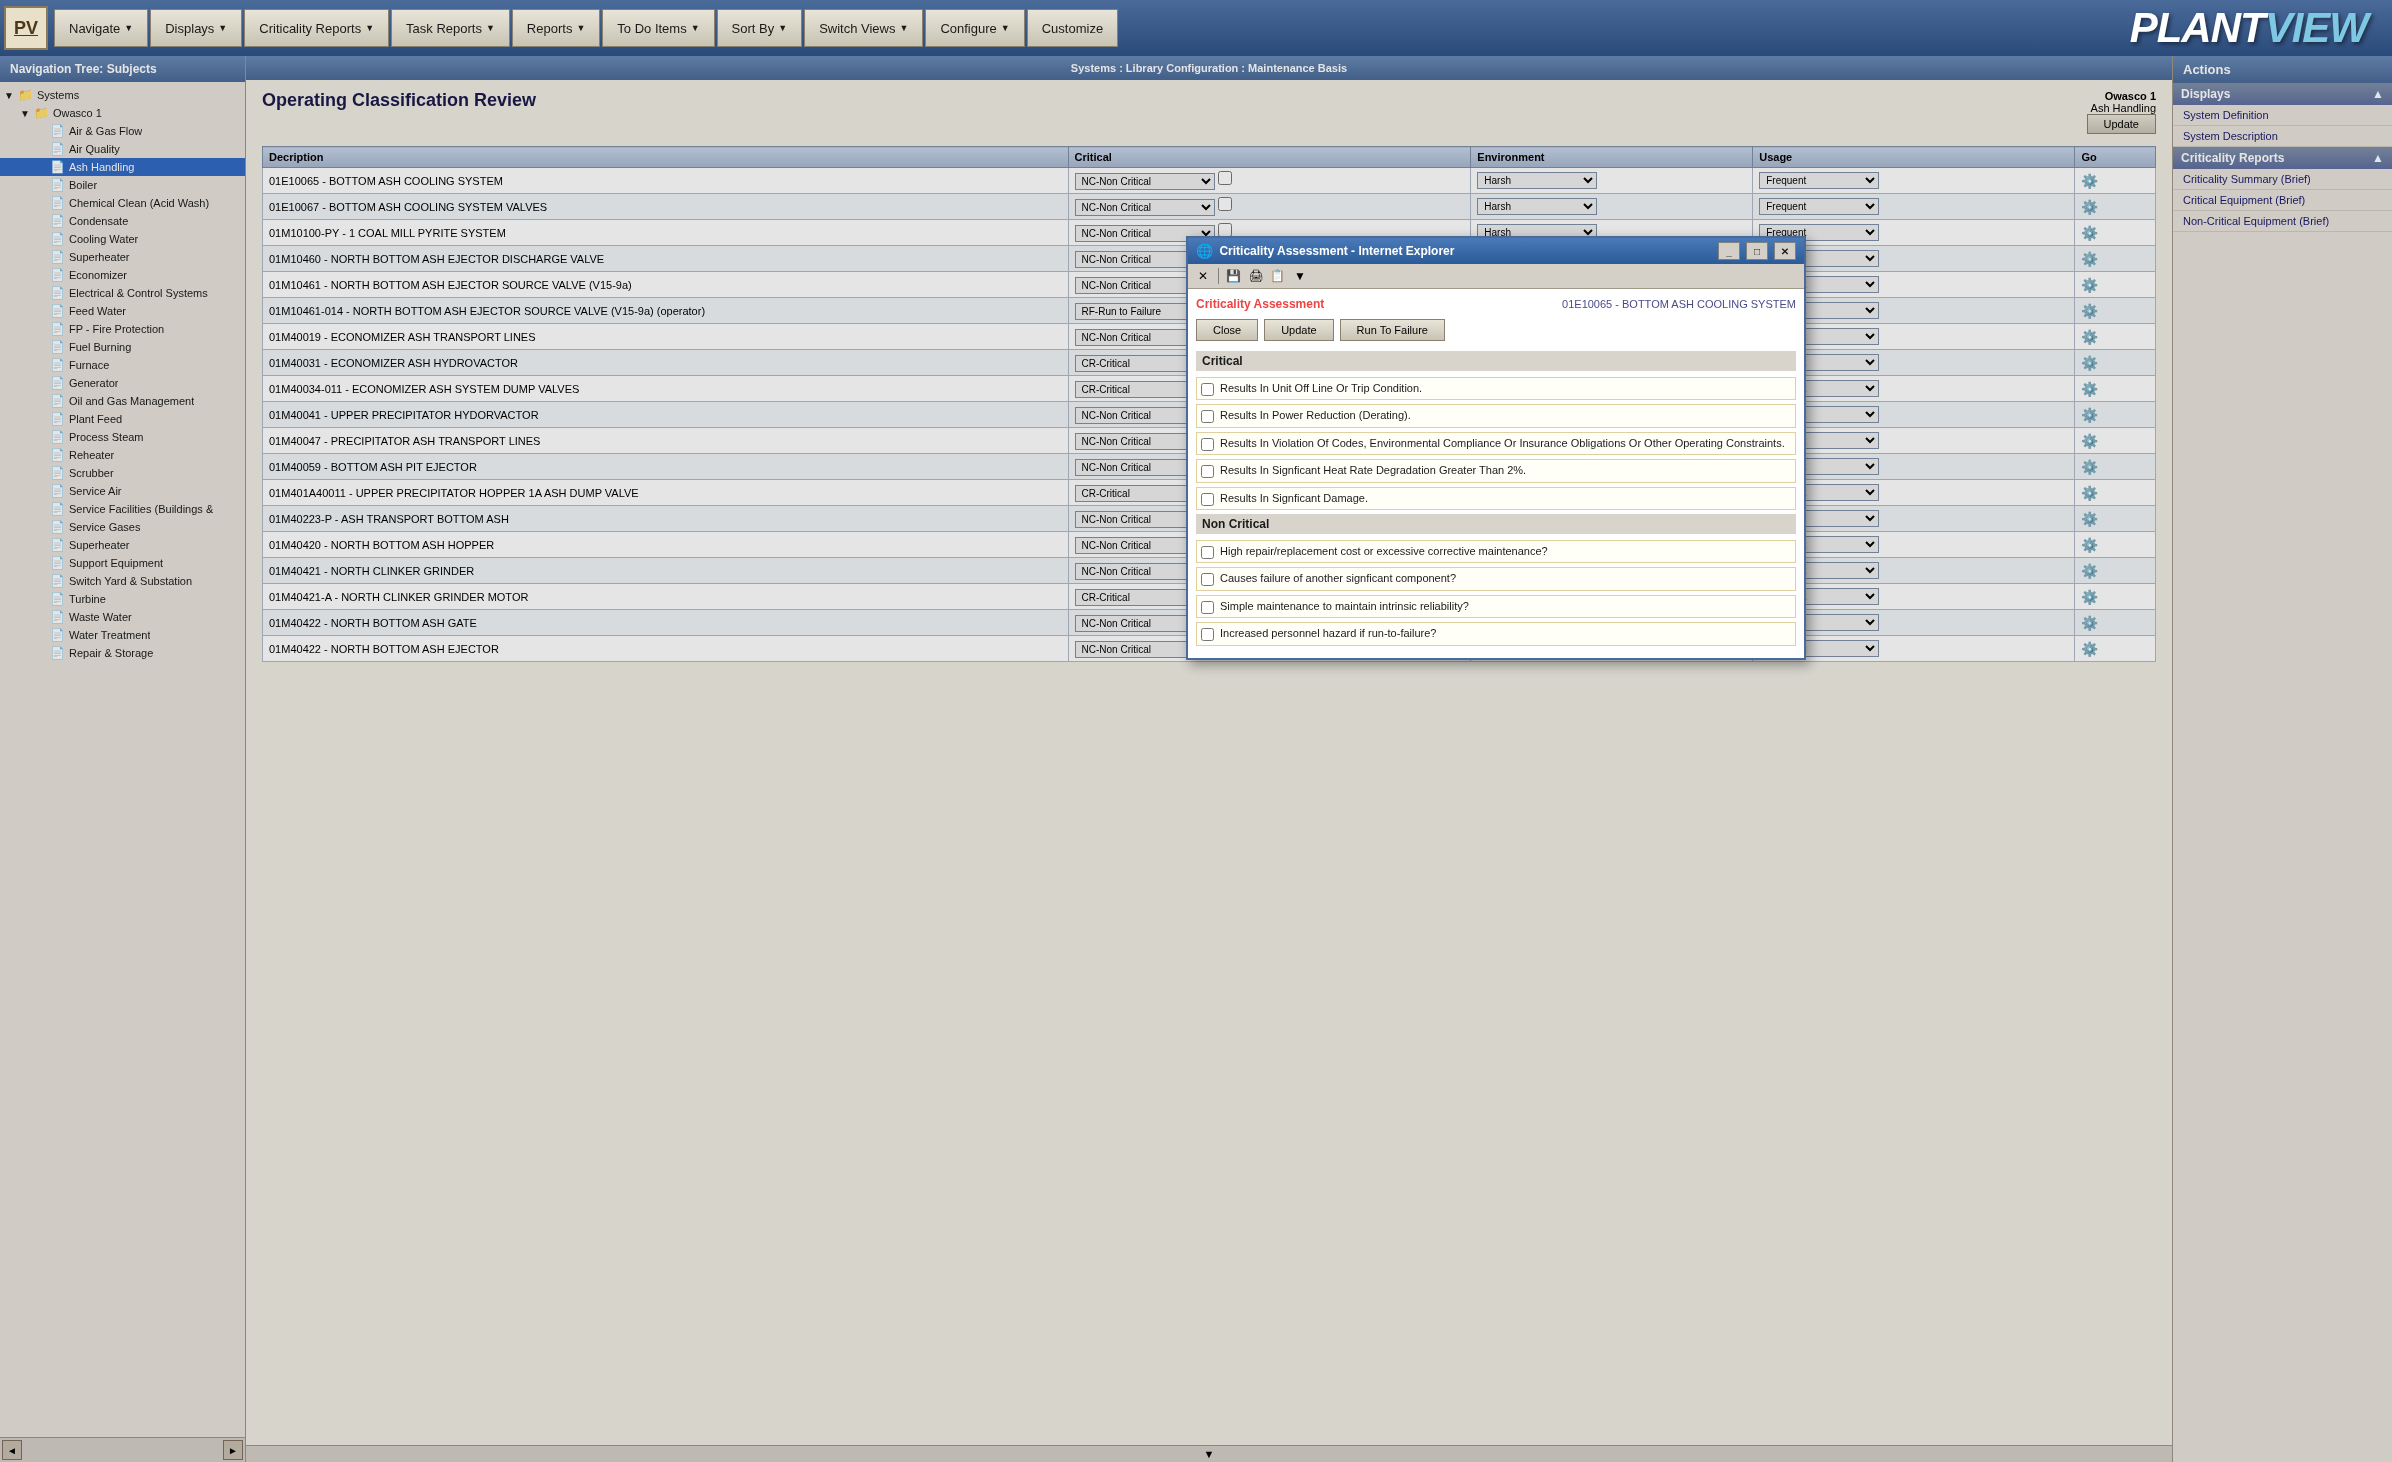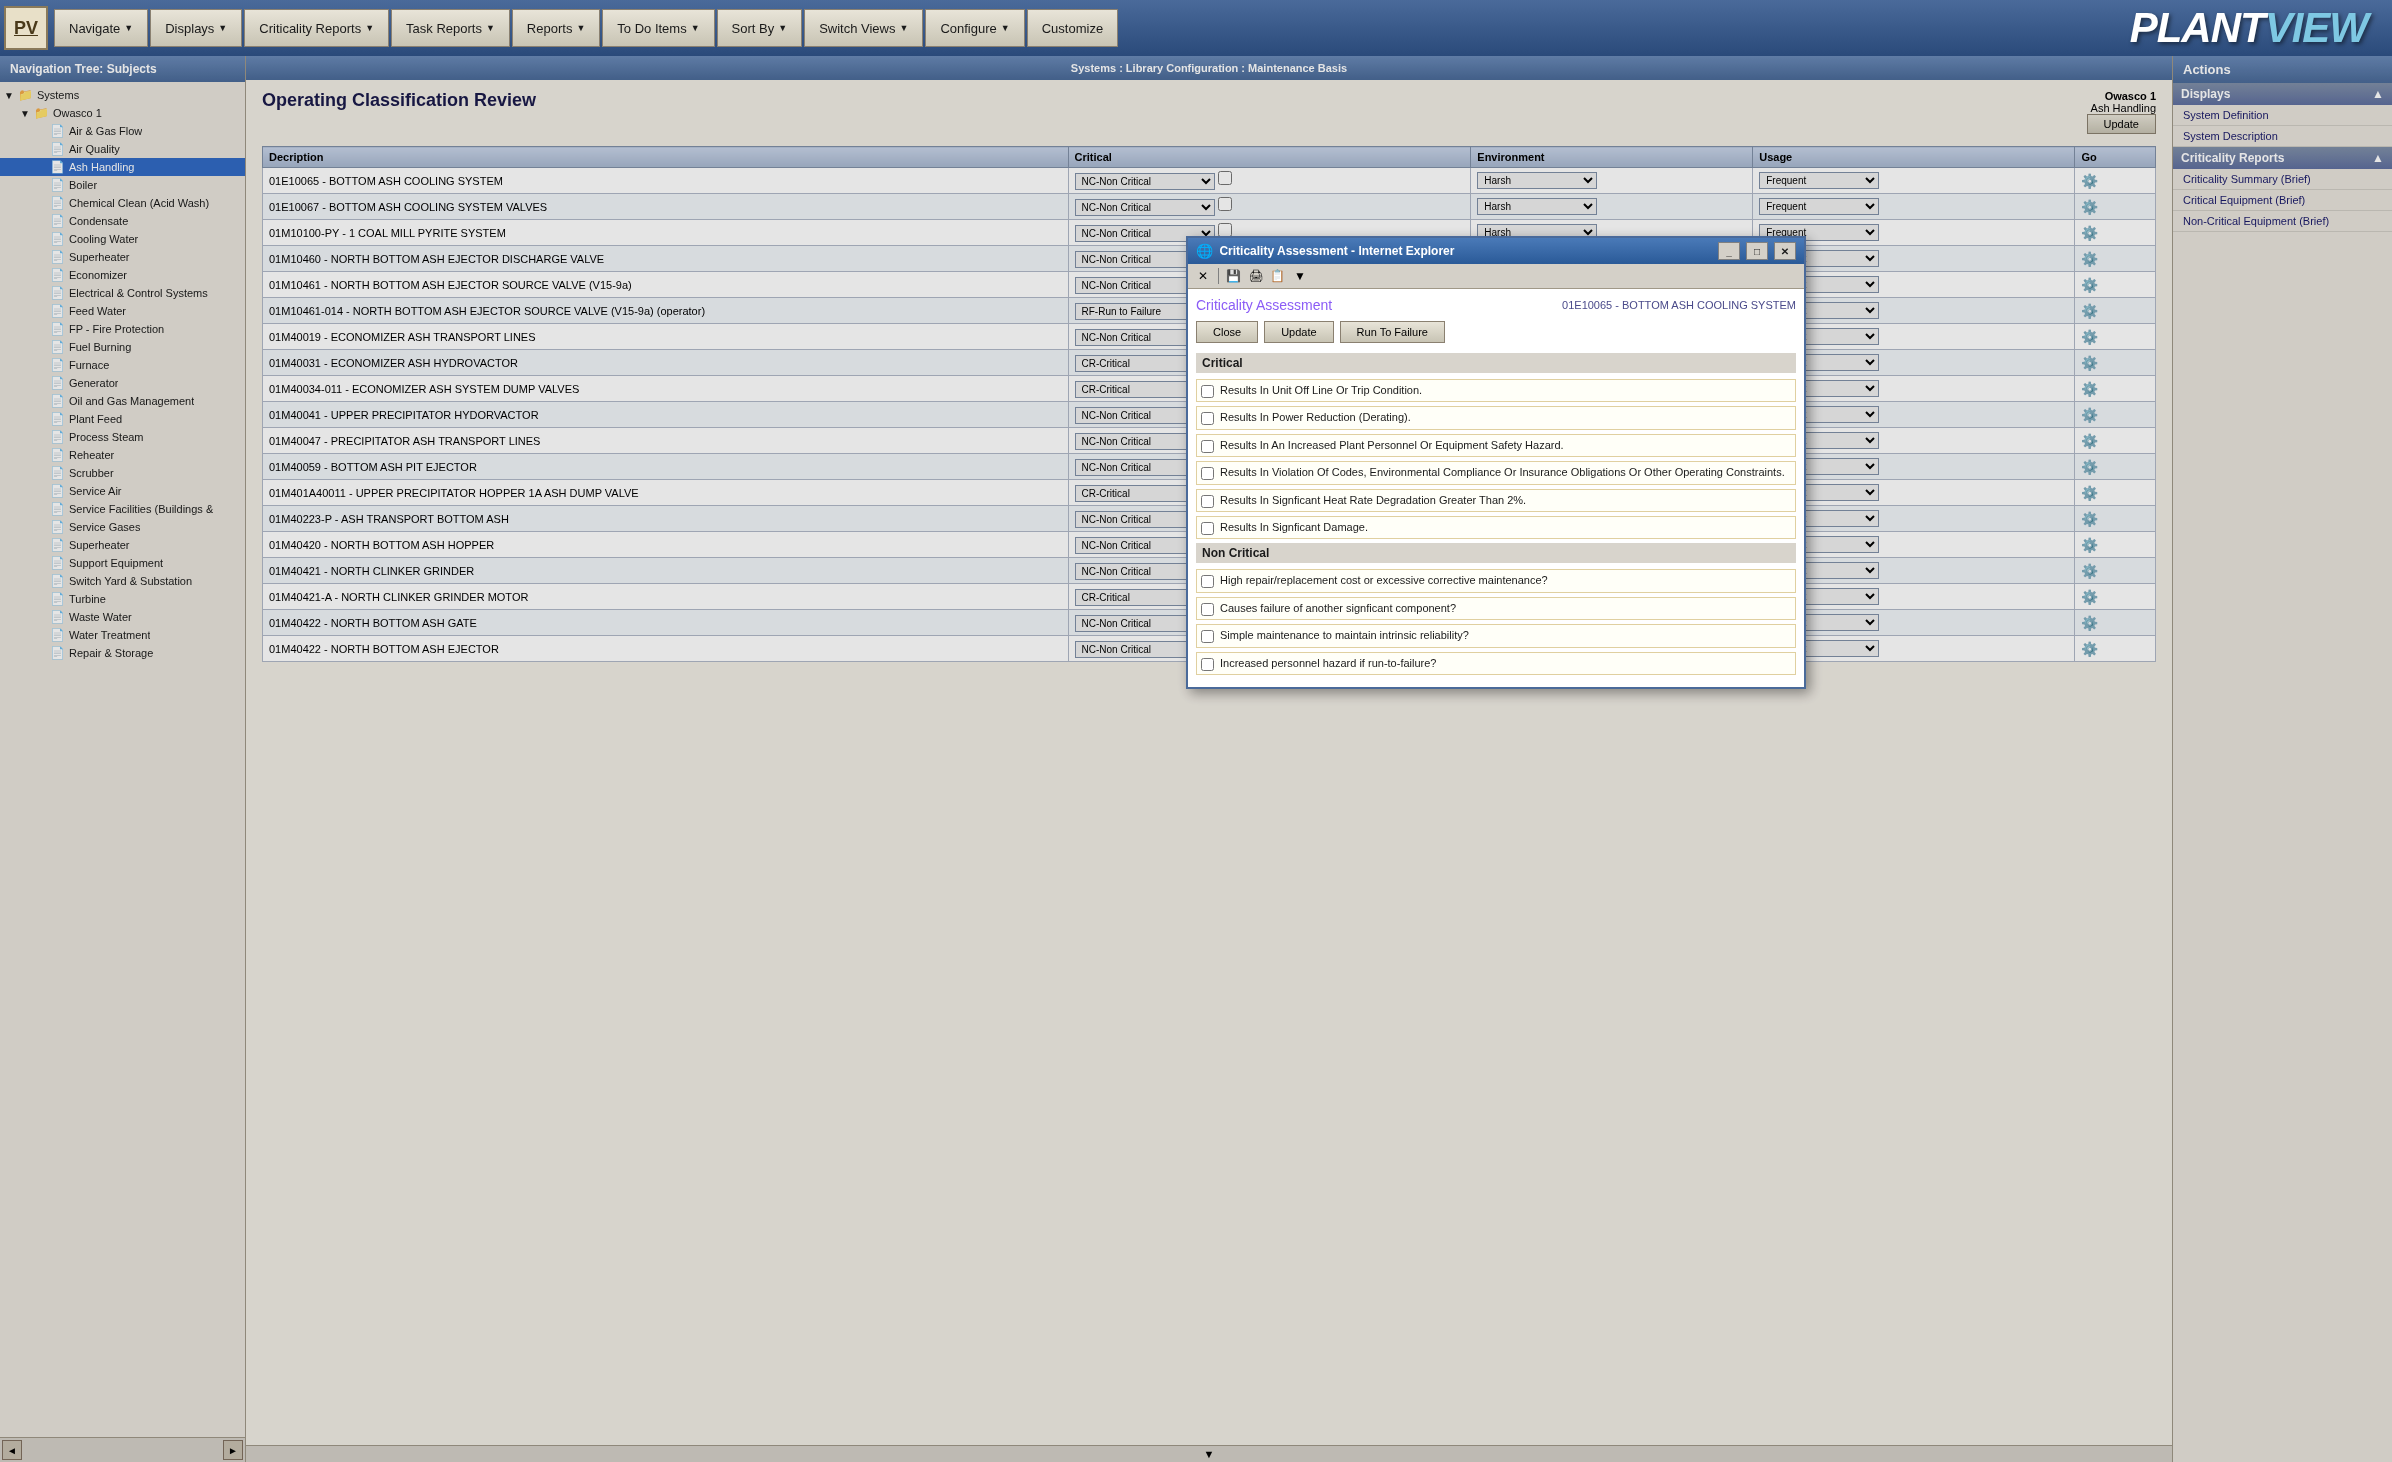--- a/index.html
+++ b/index.html
@@ -135,21 +135,21 @@
     }
     .modal-toolbar {
       background: #d4d0c8; padding: 3px 6px; display: flex; align-items: center; gap: 4px;
       border-bottom: 1px solid #a09888;
     }
     .modal-toolbar-btn { width: 18px; height: 18px; cursor: pointer; font-size: 12px; display: flex; align-items: center; justify-content: center; }
     .modal-body { padding: 8px; overflow-y: auto; max-height: 520px; }
     .modal-header-row {
       display: flex; justify-content: space-between; align-items: center; margin-bottom: 8px;
     }
-    .modal-title { font-size: 14px; font-weight: normal; color: #8b5cf6; }
+    .modal-title { font-size: 12px; font-weight: bold; color: #ef4444; }
     .modal-subtitle { font-size: 11px; color: #4a4a8a; text-align: right; }
     .modal-btn-row {
       display: flex; gap: 6px; margin-bottom: 10px;
     }
     .modal-btn {
       background: linear-gradient(to bottom, #e8e4d8, #c8c4b4);
       border: 1px solid #8a8070; padding: 4px 16px; font-size: 11px; cursor: pointer;
     }
     .section-label {
       font-size: 12px; font-weight: bold; color: #1a1a1a; margin-bottom: 6px;
@@ -820,24 +820,20 @@
           <div class="check-row">
       <input type="checkbox" style="">
       <label>Results In Unit Off Line Or Trip Condition.</label>
     </div>
           <div class="check-row">
       <input type="checkbox" style="">
       <label>Results In Power Reduction (Derating).</label>
     </div>
           <div class="check-row">
       <input type="checkbox" style="">
-      <label>Results In An Increased Plant Personnel Or Equipment Safety Hazard.</label>
-    </div>
-          <div class="check-row">
-      <input type="checkbox" style="">
       <label>Results In Violation Of Codes, Environmental Compliance Or Insurance Obligations Or Other Operating Constraints.</label>
     </div>
           <div class="check-row">
       <input type="checkbox" style="">
       <label>Results In Signficant Heat Rate Degradation Greater Than 2%.</label>
     </div>
           <div class="check-row">
       <input type="checkbox" style="">
       <label>Results In Signficant Damage.</label>
     </div>

